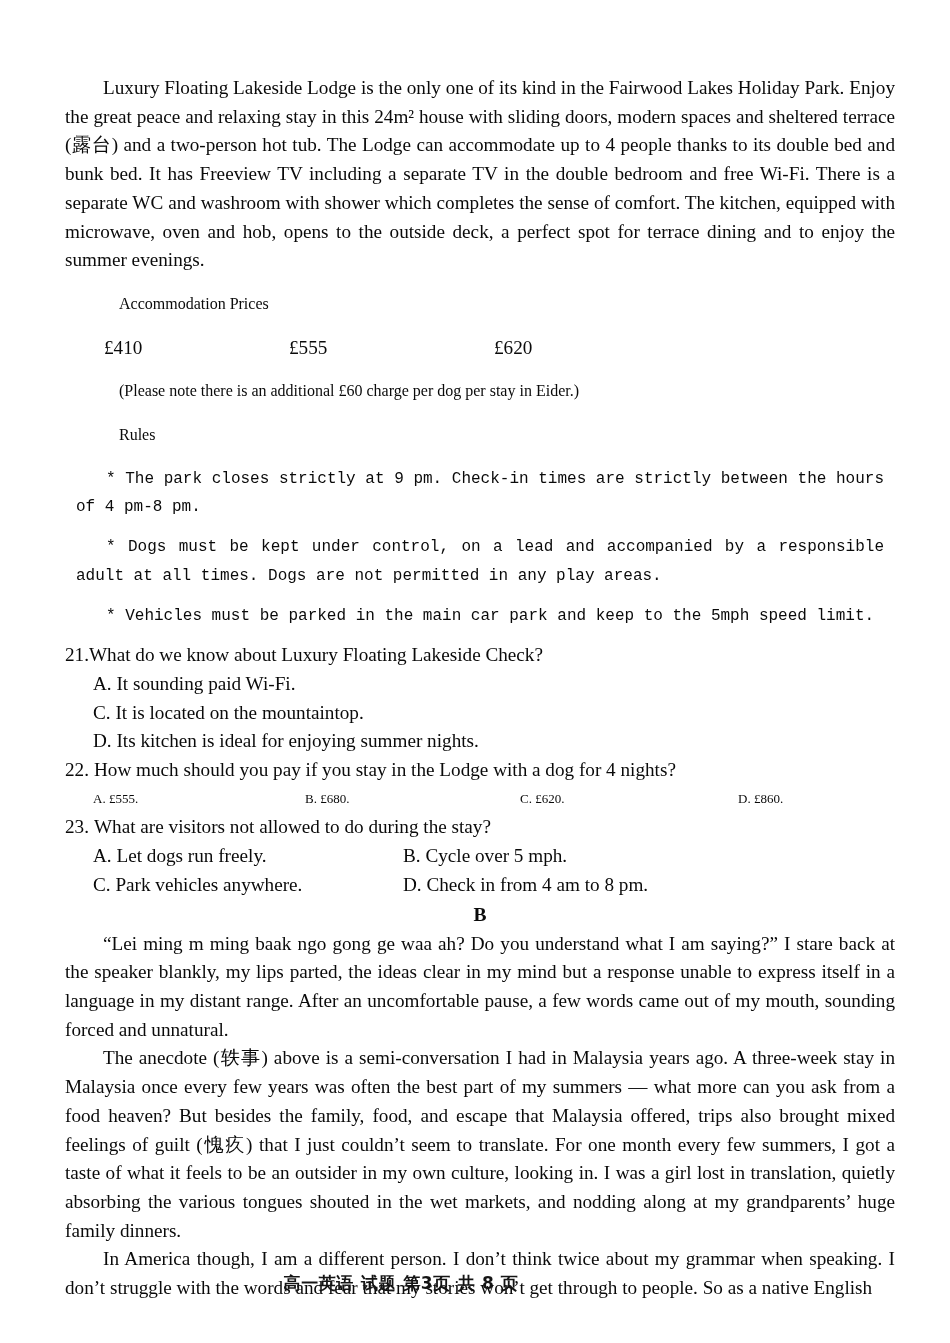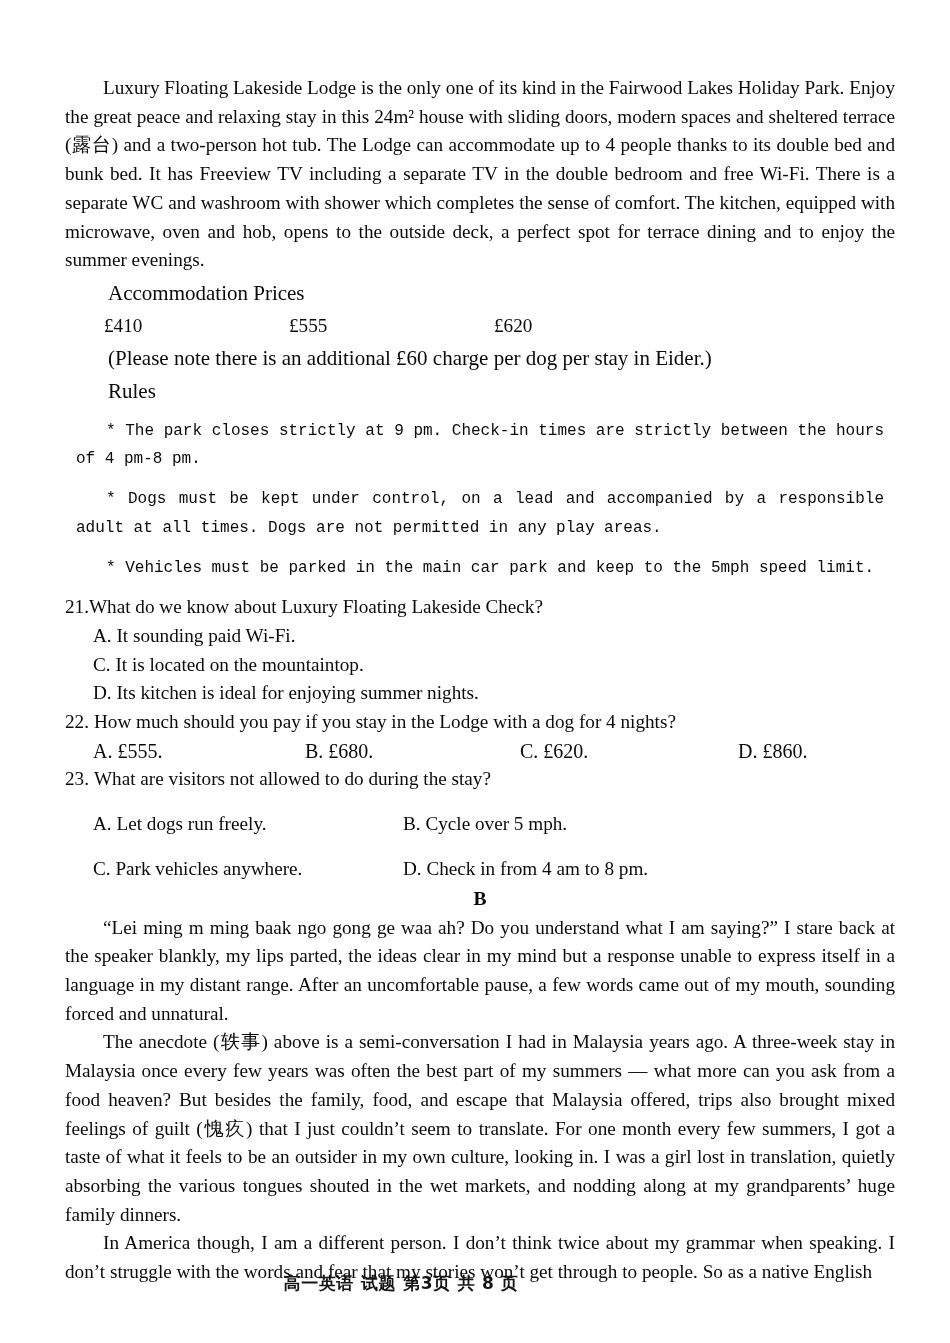--- a/index.html
+++ b/index.html
@@ -40,22 +40,22 @@
     text-align: justify;
     text-justify: inter-word;
     letter-spacing: 0.0px;
   }
   .para.indent {
     text-indent: 38px;
   }
 
   
   .sub {
-    margin: 4px;
-    font-size: 21px;
+    margin: 15px;
+    font-size: 16px;
     line-height: 28.7px;
     padding-left: 39px;
     text-align: left;
     white-space: nowrap;
   }
 
   .rule-line {
     margin: 11px;
     font-size: 16px;
     line-height: 28.7px;
@@ -90,41 +90,41 @@
     margin: 0;
     font-size: 19.2px;
     line-height: 28.7px;
     padding-left: 28px;
     text-align: left;
     white-space: nowrap;
   }
   
   .opt4 {
     margin: 0;
-    font-size: 20px;
+    font-size: 13px;
     line-height: 28.7px;
     padding-left: 28px;
     white-space: nowrap;
   }
   .opt4 span { display: inline-block; }
   .opt4 .o1 { width: 212px; }
   .opt4 .o2 { width: 215px; }
   .opt4 .o3 { width: 218px; }
   .opt4 .o4 { width: auto; }
 
   
   .opt2 {
     margin: 0;
     font-size: 19.2px;
     line-height: 28.7px;
     padding-left: 28px;
     white-space: nowrap;
   }
   .opt2 span { display: inline-block; }
-  .opt2 .o1 { width: 310px; margin-top: 16px; }
+  .opt2 .o1 { width: 310px; }
   .opt2 .o2 { width: auto; }
 
   .section-letter {
     margin: 0;
     font-size: 19.5px;
     line-height: 30px;
     font-weight: bold;
     text-align: center;
   }
 

